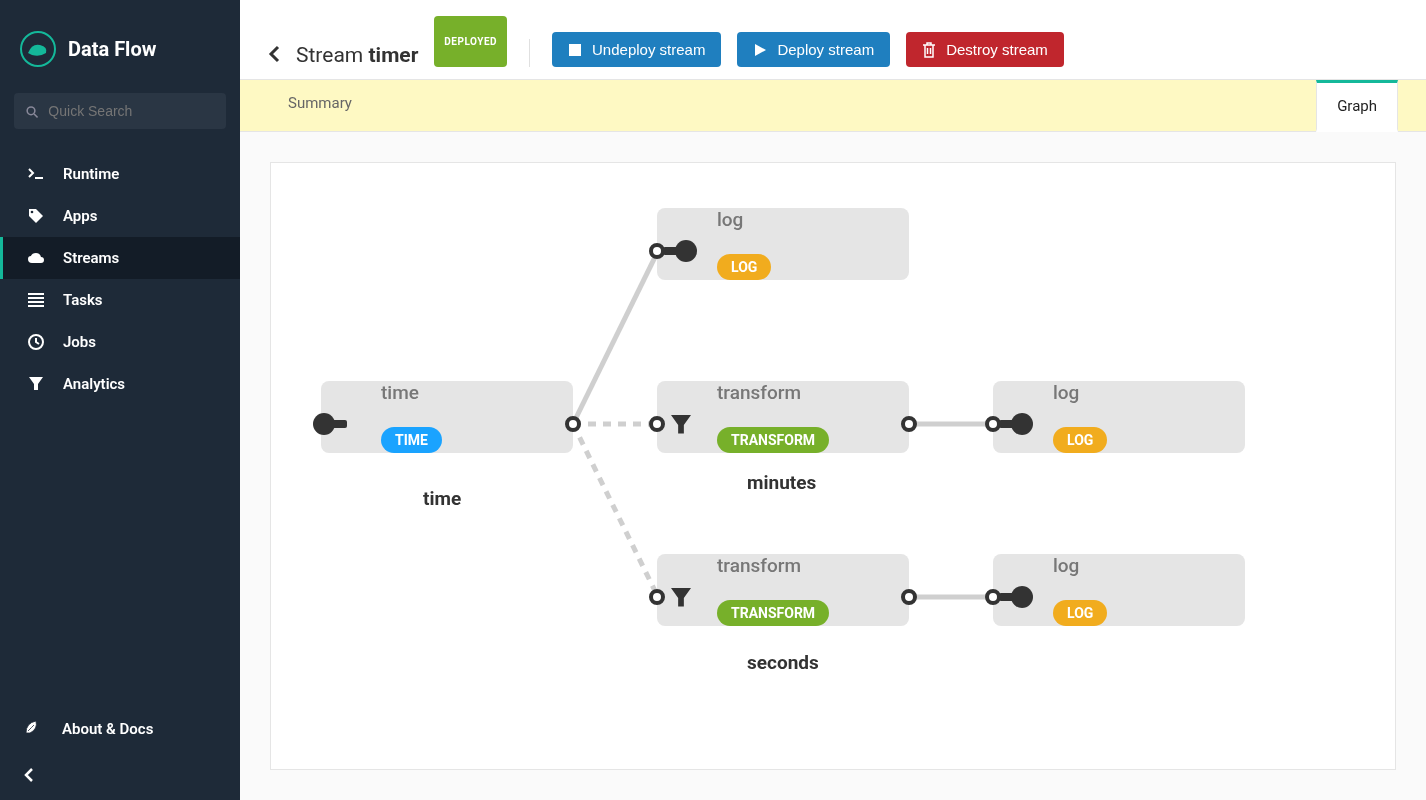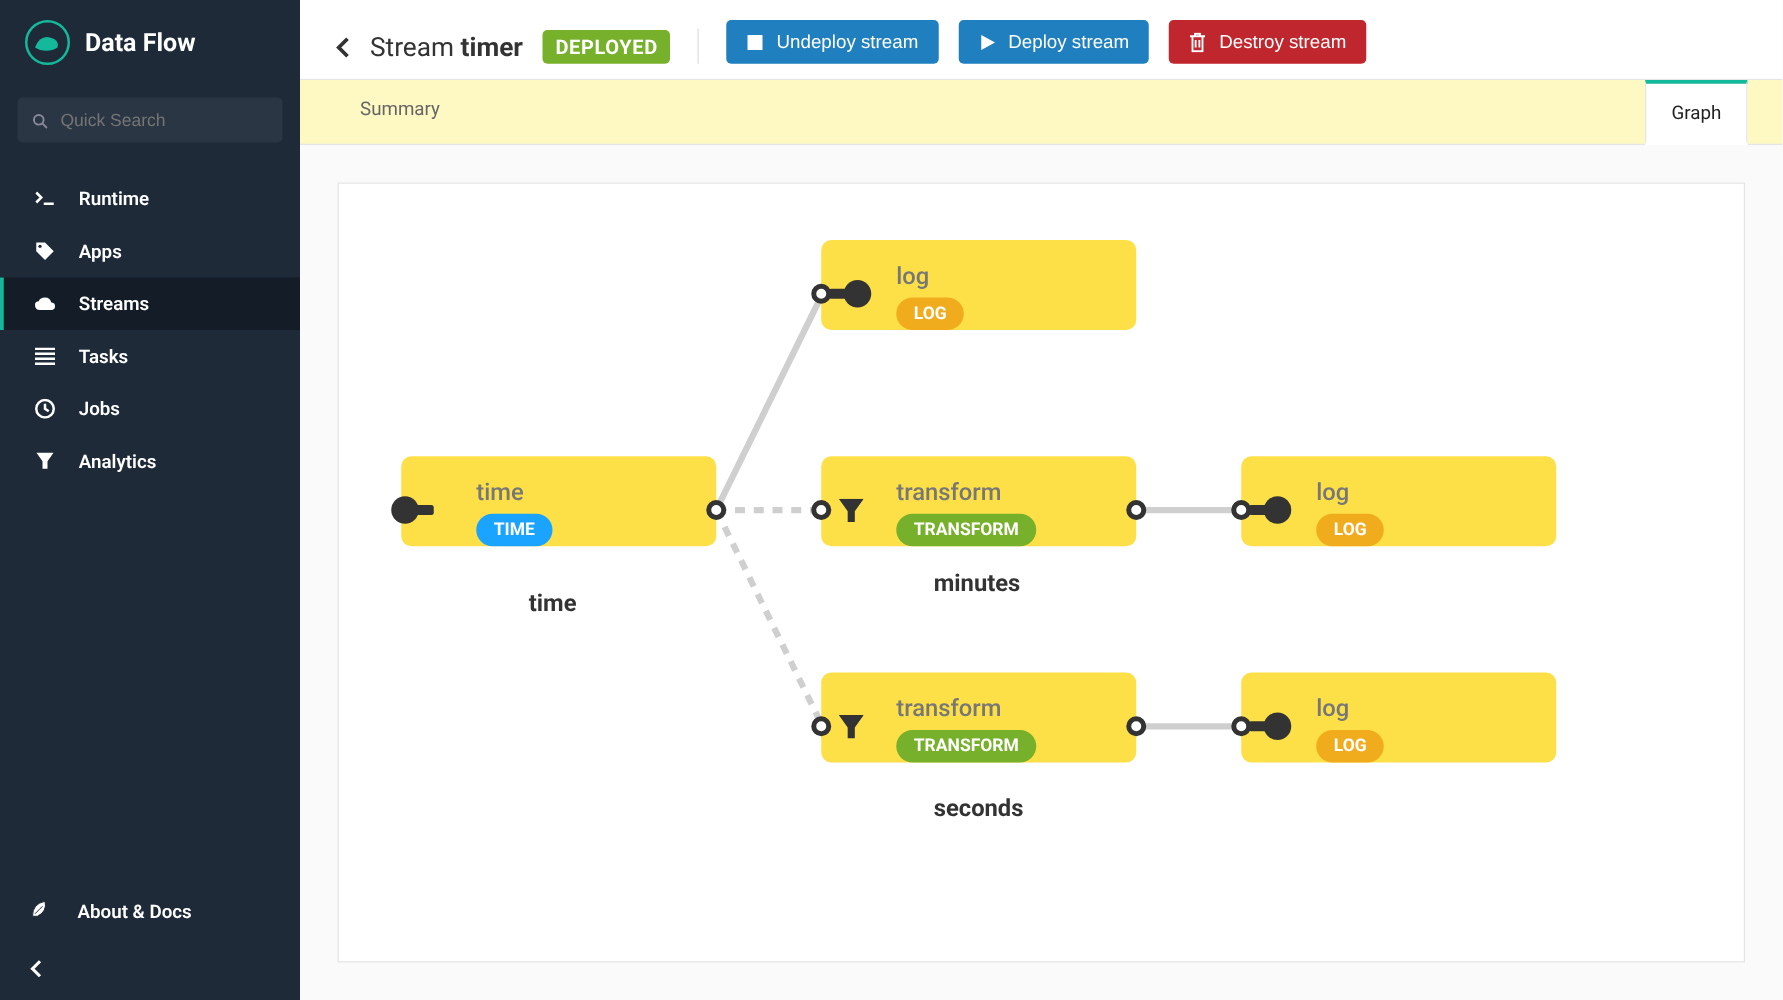--- a/index.html
+++ b/index.html
@@ -1,56 +1,56 @@
 <!DOCTYPE html>
 <html><head>
 <meta charset="utf-8">
 <style>
 * { margin: 0; padding: 0; box-sizing: border-box; }
 body { font-family: -apple-system, BlinkMacSystemFont, "Segoe UI", Roboto, sans-serif; background: #f8f8f8; overflow: hidden; }
 .app { display: flex; width: 1426px; height: 800px; }
 
 
 .sidebar { width: 240px; background: #1e2a38; color: #fff; display: flex; flex-direction: column; }
-.logo-row { display: flex; align-items: center; padding: 16px 20px; gap: 12px; }
+.logo-row { display: flex; align-items: center; padding: 16px 20px; gap: 12px; margin-top: 15px; }
 .logo-icon { width: 36px; height: 36px; border-radius: 50%; border: 2px solid #14b89a; display: flex; align-items: center; justify-content: center; }
 .logo-text { font-size: 20px; font-weight: 700; }
 .search-box { margin: 10px 14px; background: #2a3644; border-radius: 4px; display: flex; align-items: flex-end; padding: 10px 12px; gap: 10px; }
 .search-box input { background: transparent; border: none; color: #aab; font-size: 14px; outline: none; width: 100%; }
 .nav { margin-top: 14px; display: flex; flex-direction: column; }
 .nav-item { display: flex; align-items: center; gap: 18px; padding: 12px 24px; font-size: 15px; font-weight: 600; color: #fff; cursor: pointer; border-left: 3px solid transparent; }
 .nav-item.active { background: #131c27; border-left: 3px solid #14b89a; }
 .nav-item .icon { width: 18px; display: flex; justify-content: center; }
 .sidebar-bottom { margin-top: auto; }
 .about-row { display: flex; align-items: center; gap: 22px; padding: 14px 24px; font-size: 15px; font-weight: 600; }
 .collapse-row { padding: 14px 24px; }
 
 
 .main { flex: 1; display: flex; flex-direction: column; background: #fafafa; }
 .topbar { display: flex; align-items: flex-end; padding: 16px 28px 12px; gap: 16px; border-bottom: 1px solid #e5e5e5; background: #fff; }
 .back-btn { cursor: pointer; }
 .page-title { font-size: 21px; font-weight: 400; color: #333; }
 .page-title b { font-weight: 700; }
-.status-badge { background: #77b02a; color: #fff; font-size: 16px; font-weight: 700; padding: 4px 10px; border-radius: 4px; letter-spacing: 0.5px; }
+.status-badge { background: #77b02a; color: #fff; font-size: 10px; font-weight: 700; padding: 20px 10px; border-radius: 4px; letter-spacing: 0.5px; }
 .vr { width: 1px; height: 28px; background: #e0e0e0; margin: 0 6px; }
 .btn { display: inline-flex; align-items: center; gap: 10px; padding: 9px 16px; border-radius: 4px; font-size: 15px; font-weight: 500; cursor: pointer; border: none; color: #fff; }
 .btn-blue { background: #1f7fbf; }
 .btn-red { background: #c0262d; }
 
 
 .tabs { display: flex; padding: 0 28px; background: #fef9c3; border-bottom: 1px solid #e5e5e5; justify-content: space-between; }
 .tab { padding: 14px 20px; font-size: 15px; color: #666; cursor: pointer; border-bottom: 3px solid transparent; }
 .tab.active { background: #fff; color: #222; border-top: 3px solid #14b89a; border-left: 1px solid #e5e5e5; border-right: 1px solid #e5e5e5; border-bottom: 3px solid #fff; margin-bottom: -1px; }
 
 
 .canvas-wrap { flex: 1; padding: 30px; }
 .canvas { background: #fff; border: 1px solid #e5e5e5; position: relative; width: 100%; height: 100%; }
 
 
-.node { position: absolute; width: 252px; height: 72px; background: #fde047; border-radius: 8px; display: flex; flex-direction: column; justify-content: flex-end; padding-left: 60px; }
+.node { position: absolute; width: 252px; height: 72px; background: #e5e5e5; border-radius: 8px; display: flex; flex-direction: column; justify-content: space-between; padding-left: 60px; }
 .node-label { font-size: 19px; color: #777; font-weight: 500; }
 .node-tag { display: inline-block; margin-top: 6px; padding: 5px 14px; border-radius: 16px; font-size: 14px; font-weight: 700; color: #fff; width: fit-content; }
 .tag-blue { background: #1aa3ff; }
 .tag-green { background: #77b02a; }
 .tag-yellow { background: #f1ac1e; }
 .stream-label { position: absolute; font-size: 19px; font-weight: 700; color: #333; }
 
 
 .port { position: absolute; width: 16px; height: 16px; border: 4px solid #333; border-radius: 50%; background: #fff; }
 .port-lg { position: absolute; width: 22px; height: 22px; border-radius: 50%; background: #333; }

